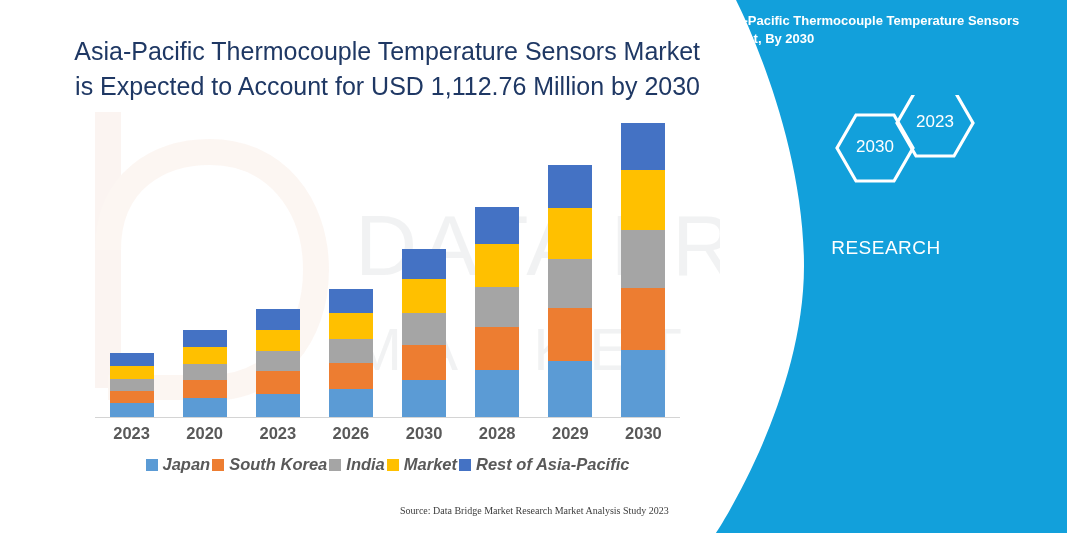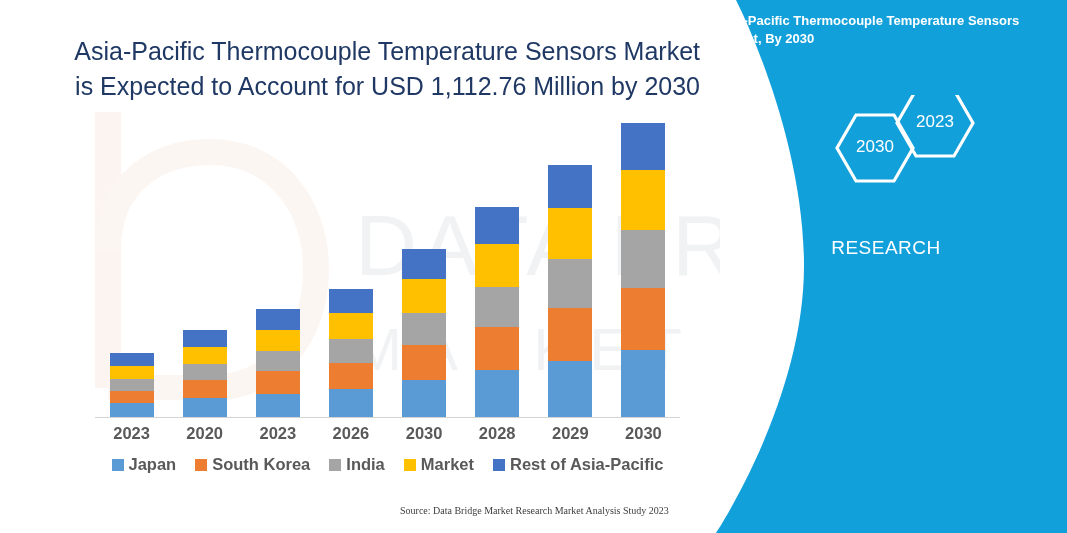--- a/index.html
+++ b/index.html
@@ -44,21 +44,21 @@
   .bar{width:44px;display:flex;flex-direction:column;justify-content:flex-end;}
   .seg{width:100%;display:block;}
 
   
   .xlabels{position:absolute;left:95px;top:424px;width:585px;display:flex;}
   .xlabel{flex:1 1 0;text-align:center;font-size:16.5px;font-weight:bold;color:#595959;}
 
   
   .legend{
     position:absolute;left:95px;top:455px;width:585px;
-    display:flex;justify-content:center;align-items:center;gap:19px;
+    display:flex;justify-content:center;align-items:center;gap:2px;font-style:italic;
   }
   .legend-item{display:flex;align-items:center;gap:5px;}
   .swatch{width:12px;height:12px;display:block;flex:0 0 auto;}
   .legend-label{font-size:16.5px;font-weight:bold;color:#595959;white-space:nowrap;}
 
   
   .footer{position:absolute;left:0;top:505px;width:700px;height:20px;}
   .foot-left{position:absolute;left:80px;top:0;font-family:"Liberation Serif",serif;font-size:8.6px;color:#3c3c3c;white-space:nowrap;}
   .foot-right{position:absolute;left:400px;top:0;font-family:"Liberation Serif",serif;font-size:10px;color:#3c3c3c;white-space:nowrap;text-align:right;}
 

